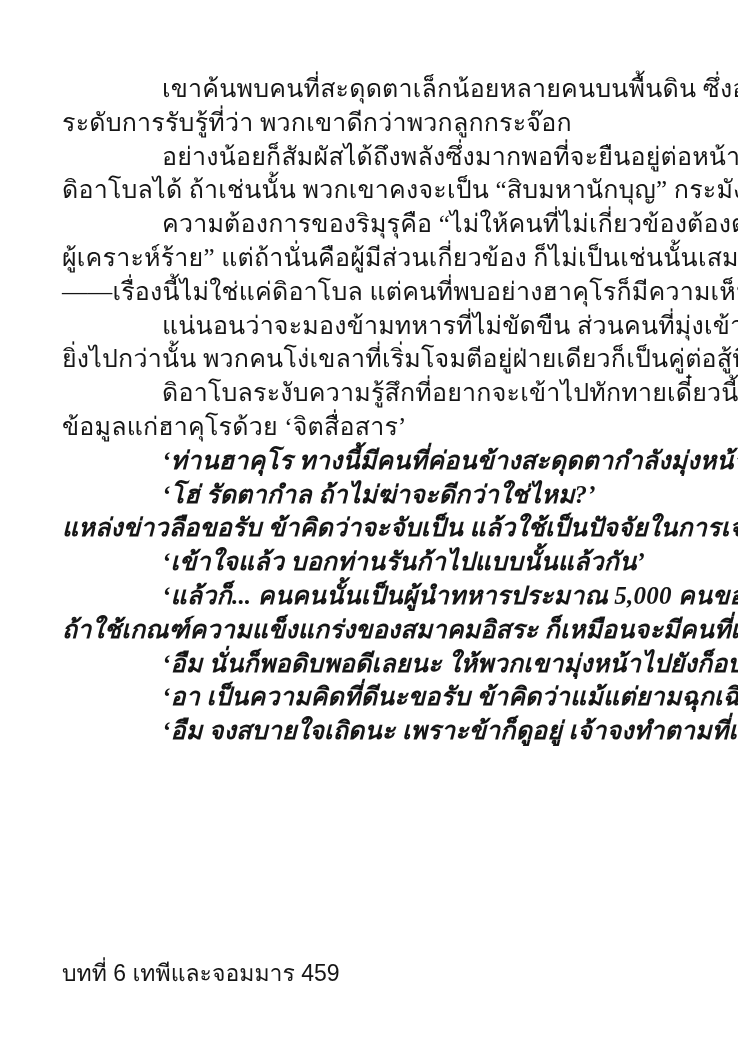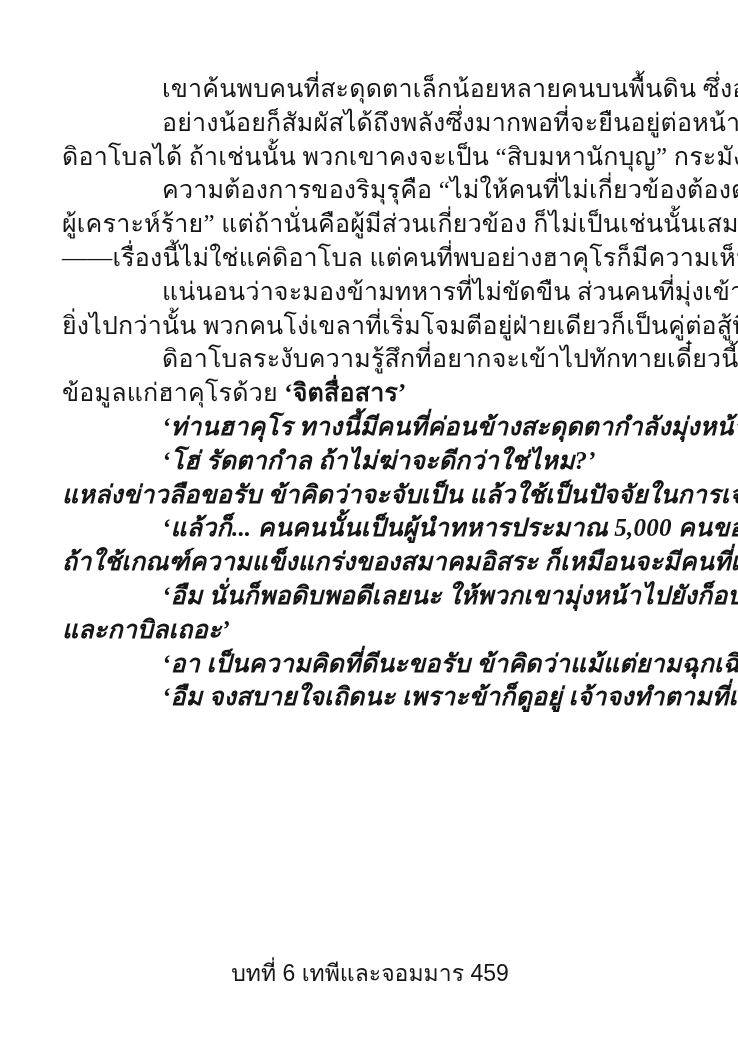--- a/index.html
+++ b/index.html
@@ -38,56 +38,57 @@
   }
   .narration {
     font-weight: 400;
     font-style: normal;
   }
   .dialogue {
     font-weight: 700;
     font-style: italic;
   }
   .skill {
-    font-weight: 700;
+    font-weight: 400;
     font-style: normal;
   }
   .footer {
     position: absolute;
     left: 62px;
     top: 958px;
     width: 616px;
-    text-align: center;
+    text-align: left;
     font-size: 23px;
     line-height: 30px;
     font-family: "Liberation Sans", sans-serif;
     color: #161616;
   }
 </style>
 </head>
 <body>
 
 <div class="page">
   <div class="text-block" id="text-block">
       <div class="line indent"><span class="narration">เขาค้นพบคนที่สะดุดตาเล็กน้อยหลายคนบนพื้นดิน ซึ่งอยู่ใน</span></div>
+      <div class="line"><span class="narration">ระดับการรับรู้ที่ว่า พวกเขาดีกว่าพวกลูกกระจ๊อก</span></div>
       <div class="line indent"><span class="narration">อย่างน้อยก็สัมผัสได้ถึงพลังซึ่งมากพอที่จะยืนอยู่ต่อหน้า</span></div>
       <div class="line"><span class="narration">ดิอาโบลได้ ถ้าเช่นนั้น พวกเขาคงจะเป็น “สิบมหานักบุญ” กระมัง</span></div>
       <div class="line indent"><span class="narration">ความต้องการของริมุรุคือ “ไม่ให้คนที่ไม่เกี่ยวข้องต้องตกเป็น</span></div>
       <div class="line"><span class="narration">ผู้เคราะห์ร้าย” แต่ถ้านั่นคือผู้มีส่วนเกี่ยวข้อง ก็ไม่เป็นเช่นนั้นเสมอไป</span></div>
       <div class="line"><span class="narration">——เรื่องนี้ไม่ใช่แค่ดิอาโบล แต่คนที่พบอย่างฮาคุโรก็มีความเห็นตรงกัน</span></div>
       <div class="line indent"><span class="narration">แน่นอนว่าจะมองข้ามทหารที่ไม่ขัดขืน ส่วนคนที่มุ่งเข้ามาก็อีกเรื่อง</span></div>
       <div class="line"><span class="narration">ยิ่งไปกว่านั้น พวกคนโง่เขลาที่เริ่มโจมตีอยู่ฝ่ายเดียวก็เป็นคู่ต่อสู้ที่</span></div>
       <div class="line indent"><span class="narration">ดิอาโบลระงับความรู้สึกที่อยากจะเข้าไปทักทายเดี๋ยวนี้ แล้วแจ้ง</span></div>
       <div class="line"><span class="narration">ข้อมูลแก่ฮาคุโรด้วย </span><span class="skill">‘จิตสื่อสาร’</span></div>
       <div class="line indent"><span class="dialogue">‘ท่านฮาคุโร ทางนี้มีคนที่ค่อนข้างสะดุดตากำลังมุ่งหน้าไป</span></div>
       <div class="line indent"><span class="dialogue">‘โฮ่ รัดตากำล ถ้าไม่ฆ่าจะดีกว่าใช่ไหม?’</span></div>
       <div class="line"><span class="dialogue">แหล่งข่าวลือขอรับ ข้าคิดว่าจะจับเป็น แล้วใช้เป็นปัจจัยในการเจรจา’</span></div>
+      <div class="line indent"><span class="dialogue">‘เข้าใจแล้ว บอกท่านรันก้าไปแบบนั้นแล้วกัน’</span></div>
       <div class="line indent"><span class="dialogue">‘แล้วก็... คนคนนั้นเป็นผู้นำทหารประมาณ 5,000 คนขอรับ</span></div>
       <div class="line"><span class="dialogue">ถ้าใช้เกณฑ์ความแข็งแกร่งของสมาคมอิสระ ก็เหมือนจะมีคนที่เหนือ</span></div>
       <div class="line indent"><span class="dialogue">‘อืม นั่นก็พอดิบพอดีเลยนะ ให้พวกเขามุ่งหน้าไปยังก็อบตะ</span></div>
-      <div class="line"><span class="dialogue">และกาบิลเถอะ’</span></div>
       <div class="line indent"><span class="dialogue">‘อา เป็นความคิดที่ดีนะขอรับ ข้าคิดว่าแม้แต่ยามฉุกเฉิน</span></div>
       <div class="line indent"><span class="dialogue">‘อืม จงสบายใจเถิดนะ เพราะข้าก็ดูอยู่ เจ้าจงทำตามที่เจ้า</span></div>
     </div>
   <div class="footer">
     <span>บทที่ 6 เทพีและจอมมาร 459</span>
   </div>
 </div>
 
 </body></html>

